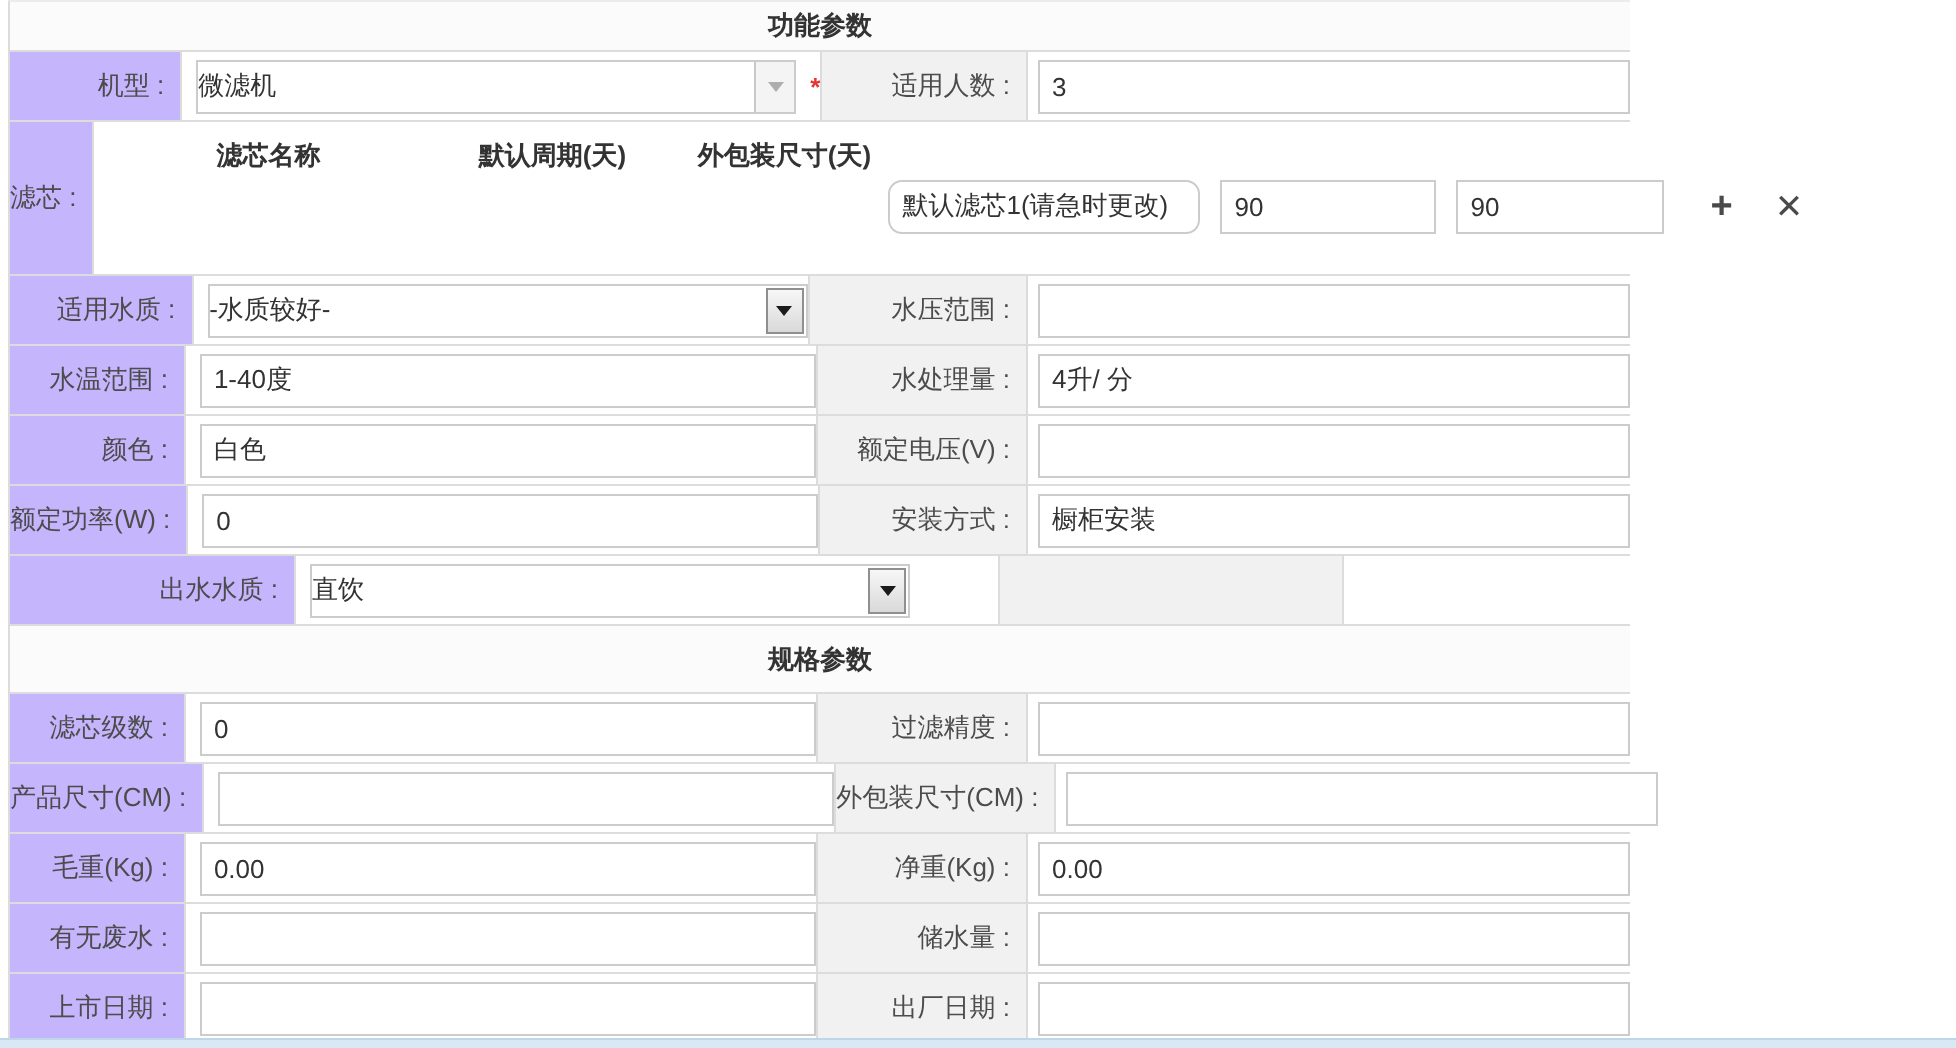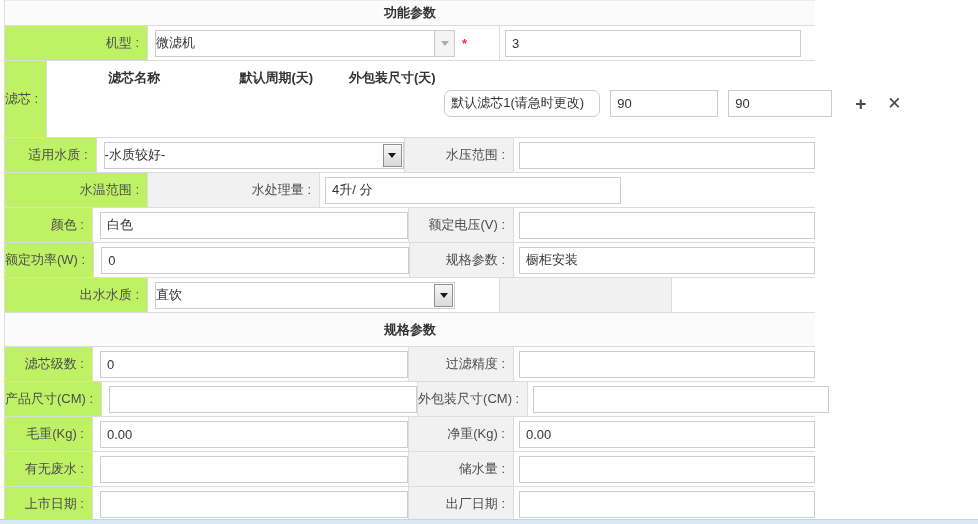--- a/index.html
+++ b/index.html
@@ -12,21 +12,21 @@
   .tbl {
     position:absolute; left:4px; top:0; width:811px;
     border-left:1px solid #dcdcdc; border-top:1px solid #ececec;
   }
   .row { display:flex; border-bottom:1px solid #dcdcdc; background:#fff; }
   .row-std { height:35px; }
   .sec-row { justify-content:center; align-items:center; background:#fbfbfb; font-weight:bold; color:#333; }
   .sec-row.h1 { height:25px; }
   .sec-row.h2 { height:34px;font-family:Liberation Mono, monospace; }
   .lblL {
-    width:143px; background:#bef264; border-right:1px solid #dcdcdc;
+    width:143px; background:#c4b5fd; border-right:1px solid #dcdcdc;
     display:flex; align-items:center; justify-content:flex-end; padding-right:8px;
     white-space:nowrap;
   }
   .valL {
     width:352px; border-right:1px solid #dcdcdc;
     display:flex; align-items:center; padding-left:7px;
   }
   .lblR {
     width:172px; background:#f1f1f1; border-right:1px solid #dcdcdc;
     display:flex; align-items:center; justify-content:flex-end; padding-right:8px;
@@ -93,20 +93,21 @@
       <div class="lblL">机型 :</div>
       <div class="valL">
         <div class="sel wL disabled">
           <span>微滤机</span>
           <span class="sel-btn">
               <span class="arrow"></span>
             </span>
         </div>
         <span class="req">*</span>
       </div>
+      <div class="lblR">适用人数 :</div>
       <div class="valR">
         <input class="txt wR" value="3" style="">
       </div>
     </div>
 
     <div class="row row-filter">
       <div class="lblL">滤芯 :</div>
       <div class="filter-area">
         <div class="filter-heads">
           <span class="fh1">滤芯名称</span>
@@ -134,20 +135,23 @@
         </div>
       </div>
       <div class="lblR">水压范围 :</div>
       <div class="valR">
         <input class="txt wR" value="" style="">
       </div>
     </div>
 
     <div class="row row-std">
       <div class="lblL">水温范围 :</div>
+      <div class="valL">
+        <input class="txt wL" value="1-40度" style="">
+      </div>
       <div class="lblR">水处理量 :</div>
       <div class="valR">
         <input class="txt wR" value="4升/ 分" style="">
       </div>
     </div>
 
     <div class="row row-std">
       <div class="lblL">颜色 :</div>
       <div class="valL">
         <input class="txt wL" value="白色" style="">
@@ -156,21 +160,21 @@
       <div class="valR">
         <input class="txt wR" value="" style="">
       </div>
     </div>
 
     <div class="row row-std">
       <div class="lblL">额定功率(W) :</div>
       <div class="valL">
         <input class="txt wL" value="0" style="">
       </div>
-      <div class="lblR">规格参数 :</div>
+      <div class="lblR">安装方式 :</div>
       <div class="valR">
         <input class="txt wR" value="橱柜安装" style="">
       </div>
     </div>
 
     <div class="row row-std">
       <div class="lblL">出水水质 :</div>
       <div class="valL">
         <div class="sel wL">
           <span>直饮</span>

